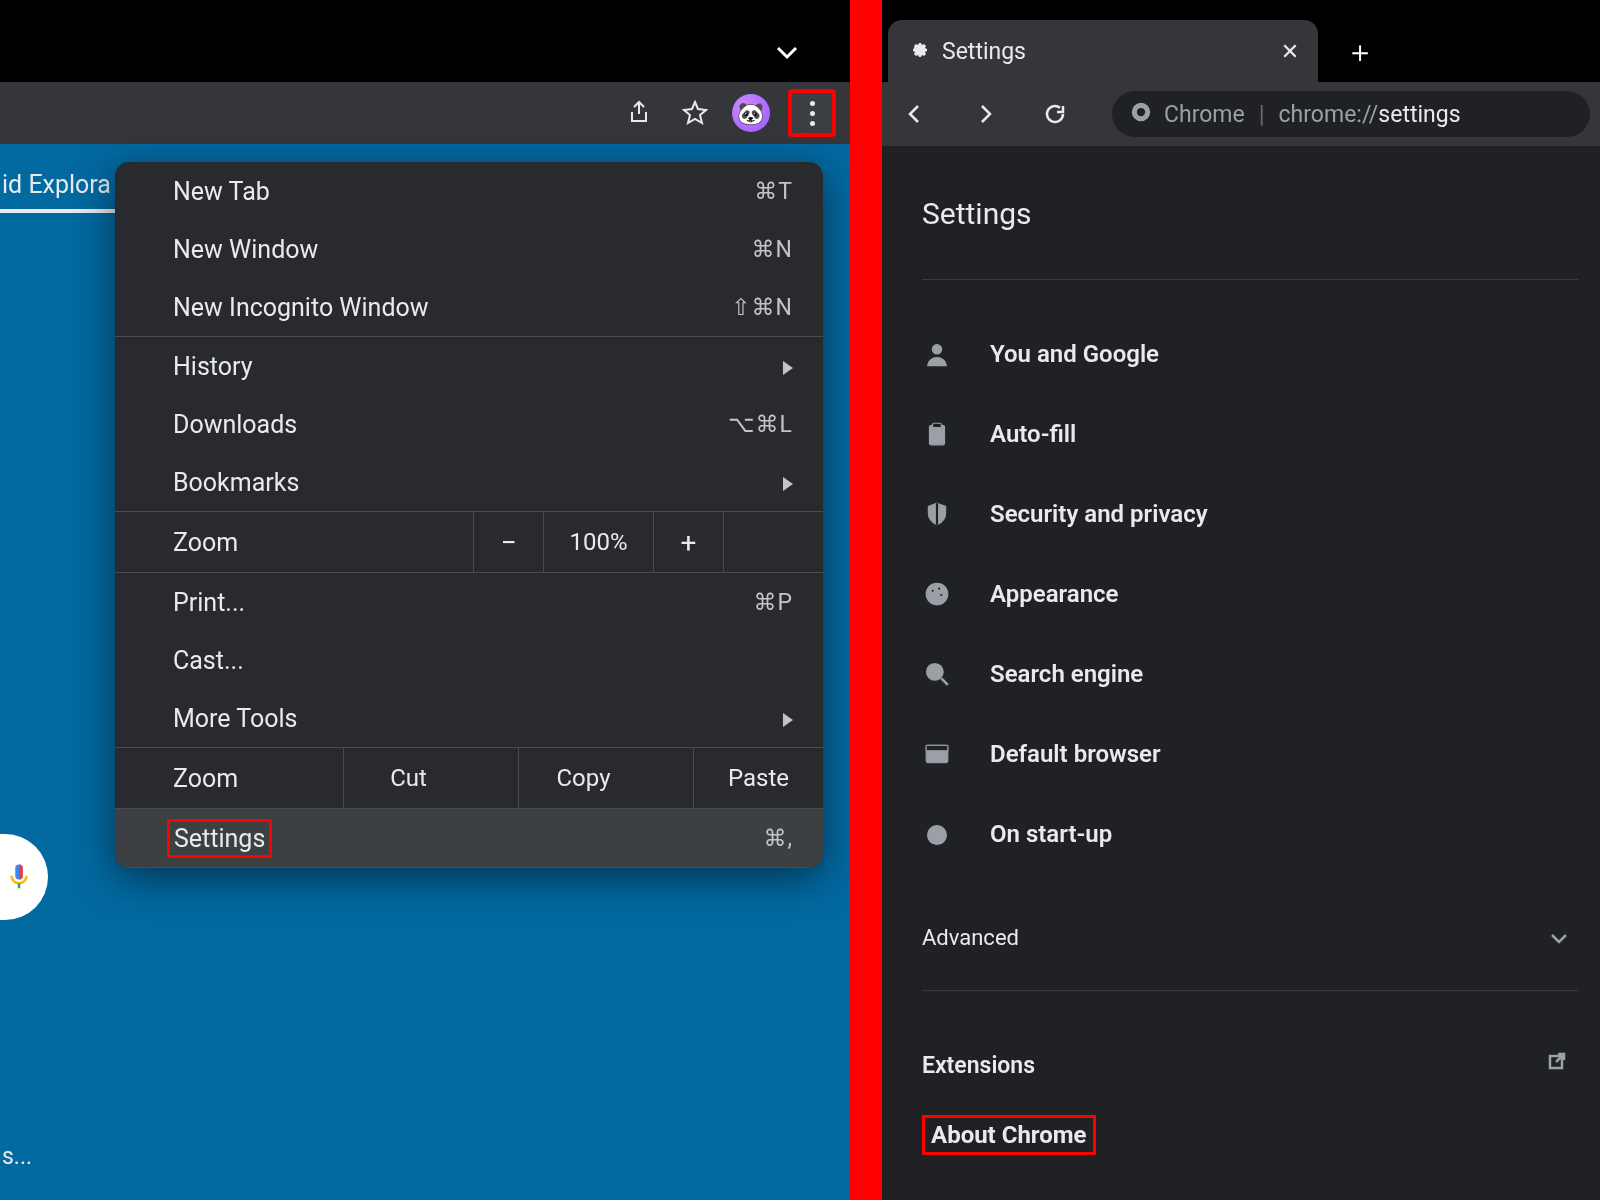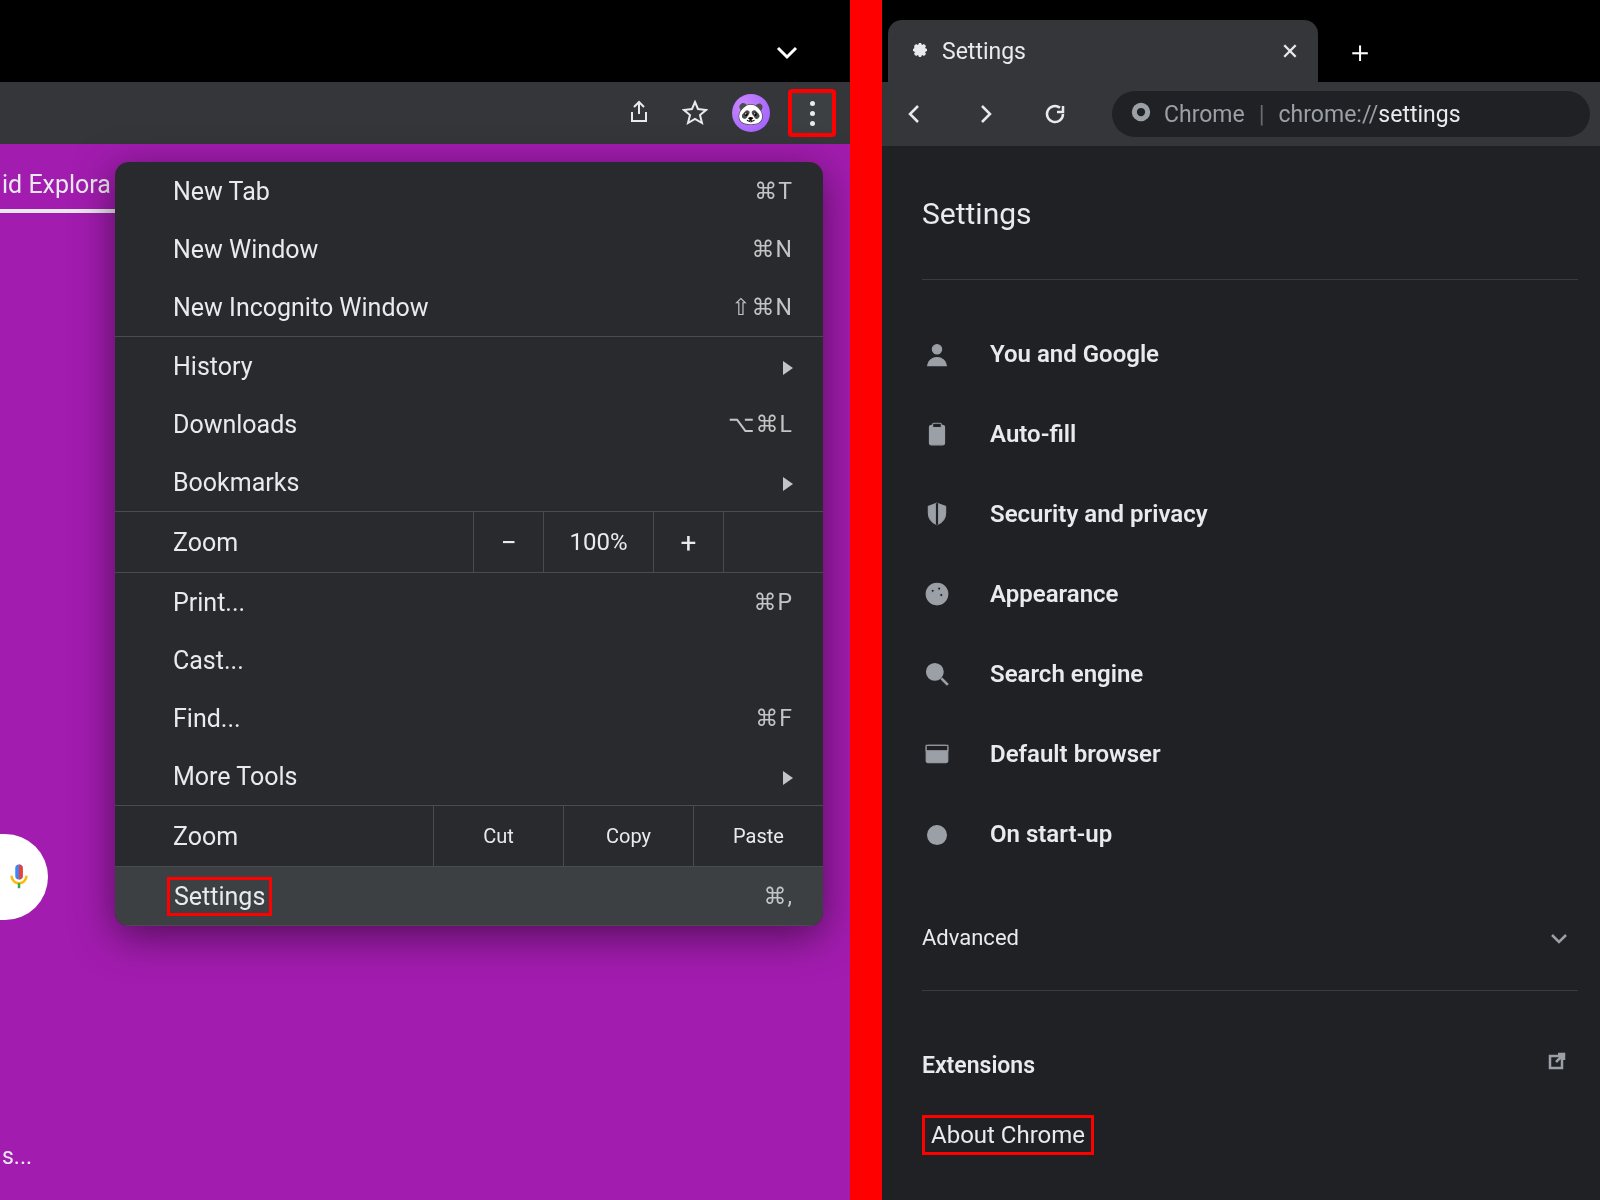--- a/index.html
+++ b/index.html
@@ -28,21 +28,21 @@
   .lp-toolbar { height: 62px; background: #35363a; display:flex; align-items:center; justify-content:flex-end; padding-right:14px; gap:18px; }
   .toolbar-icon { width: 38px; height: 38px; display:flex; align-items:center; justify-content:center; border-radius:50%; }
   .share-icon svg { stroke:#e8eaed; fill:none; }
   .star-icon svg { stroke:#e8eaed; fill:none; }
   .avatar-badge { width:38px; height:38px; border-radius:50%; background: radial-gradient(circle at 30% 30%, #c987ff, #9c5cff); display:flex; align-items:center; justify-content:center; font-size:22px;}
   .more-vert { border:4px solid #ff0000; border-radius:4px; width:48px; height:48px; display:flex; align-items:center; justify-content:center; background:#3c4043;}
   .dots { display:flex; flex-direction:column; gap:5px;}
   .dots span { width:5px; height:5px; border-radius:50%; background:#e8eaed; }
   .toolbar-outer { position:relative; }
 
-  .lp-body { background:#a21caf; height: calc(100% - 144px); position:relative; }
+  .lp-body { background:#0369a1; height: calc(100% - 144px); position:relative; }
   .tab-stub { position:absolute; top:15px; left:0; width:150px; height:54px; color:#e8eaed; font-size:25px; display:flex; align-items:center; border-bottom: 4px solid #e8eaed; padding-left:2px;}
   .voice-pill { position:absolute; left:-10px; bottom:280px; width:58px; height:86px; background:#fff; border-radius:0 50px 50px 0; display:flex; align-items:center; justify-content:center;}
   .mic-svg { width:30px; height:30px; }
   .bottom-stub { position:absolute; left:0; bottom:0; padding: 24px 0 30px 2px; color:#e8eaed; font-size:23px; }
 
   .menu {
     position:absolute; top: 18px; left: 115px; width: 708px;
     background: #292a2d; border-radius: 14px;
     box-shadow: 0 10px 40px rgba(0,0,0,0.5);
     overflow:hidden;
@@ -52,21 +52,21 @@
   .menu-sep { border-top:1px solid #4a4b4e; }
   .shortcut { color:#c4c4c6; font-size:23px; letter-spacing:1px; }
   .sub-arrow svg { fill:#c4c4c6; }
   .zoom-row { display:flex; align-items:center; height:60px; }
   .zoom-label { flex:1; padding-left:58px; font-size:25px; }
   .zoom-ctrl { width:70px; height:60px; border-left:1px solid #4a4b4e; display:flex; align-items:center; justify-content:center; font-size:28px; color:#e8eaed;}
   .zoom-pct { width:110px; height:60px; border-left:1px solid #4a4b4e; display:flex; align-items:center; justify-content:center; font-size:24px;}
   .zoom-fs { width:100px; height:60px; border-left:1px solid #4a4b4e; display:flex; align-items:center; justify-content:center;}
   .edit-row { display:flex; align-items:center; height:60px; }
   .edit-label { flex:1; padding-left:58px; font-size:25px;}
-  .edit-btn { width:130px; height:60px; border-left:1px solid #4a4b4e; display:flex; align-items:center; justify-content:center; font-size:20px;}
+  .edit-btn { width:130px; height:60px; border-left:1px solid #4a4b4e; display:flex; align-items:center; justify-content:center; font-size:24px;margin-left:45px;}
   .redbox { display:inline-block; border:3px solid #ff0000; padding:2px 4px; margin-left:-6px;}
 
   
   .rp-topstrip { height: 82px; background:#000; display:flex; align-items:flex-end; padding-left:6px;}
   .rp-tab { height:62px; background:#35363a; border-radius:14px 14px 0 0; display:flex; align-items:center; gap:12px; padding:0 16px 0 18px; width:430px;}
   .rp-tab .gear svg { fill:#e8eaed; width:24px; height:24px;}
   .rp-tab .tablabel { font-size:23px; color:#e8eaed; flex:1;}
   .rp-tab .close { color:#e8eaed; font-size:22px; width:24px; text-align:center;}
   .rp-plus { width:60px; height:60px; display:flex; align-items:center; justify-content:center; color:#fff; font-size:30px; margin-left:12px;}
 
@@ -84,21 +84,21 @@
   .settings-title { font-size:30px; color:#e8eaed; font-weight:400; margin-bottom: 48px;}
   .body-sep { border-top:1px solid #3a3b3e; margin-bottom: 34px;}
   .nav-list {}
   .nav-item { display:flex; align-items:center; gap:38px; height:80px; font-size:24px; color:#e8eaed; font-weight:600;}
   .nav-icon { width:30px; height:30px; display:flex; align-items:center; justify-content:center;}
   .nav-icon svg { fill:#9aa0a6; stroke:#9aa0a6;}
   .adv-row { display:flex; align-items:center; justify-content:space-between; height:70px; font-size:22px; padding-right:10px;}
   .ext-row { display:flex; align-items:center; justify-content:space-between; height:80px; font-size:23px; font-weight:600; padding-right:10px;}
   .launch-icon svg { stroke:#9aa0a6; fill:none;}
   .about-row { height:60px; display:flex; align-items:center;}
-  .about-red { border:3px solid #ff0000; padding:3px 6px; font-size:24px; font-weight:400;}
+  .about-red { border:3px solid #ff0000; padding:3px 6px; font-size:24px; font-weight:700;}
 </style>
 </head>
 <body>
 
 <div class="left-panel">
   <div class="lp-topbar">
     <div class="lp-chevdown">
       <svg width="22" height="14" viewBox="0 0 22 14">
           <path d="M2 2 L11 11 L20 2" stroke-width="3" fill="none"></path>
         </svg>
@@ -183,24 +183,20 @@
         </div>
       </div>
       <div class="menu-sep"></div>
       <div class="menu-row">
         <span>Print...</span>
         <span class="shortcut">⌘P</span>
       </div>
       <div class="menu-row">
         <span>Cast...</span>
           <span></span>
-      </div>
-      <div class="menu-row">
-        <span>Find...</span>
-        <span class="shortcut">⌘F</span>
       </div>
       <div class="menu-row">
         <span>More Tools</span>
         <span class="sub-arrow"><svg width="10" height="14" viewBox="0 0 10 14">
               <path d="M0 0 L10 7 L0 14 Z"></path>
             </svg></span>
       </div>
       <div class="menu-sep"></div>
       <div class="edit-row">
         <div class="edit-label">Zoom</div>

